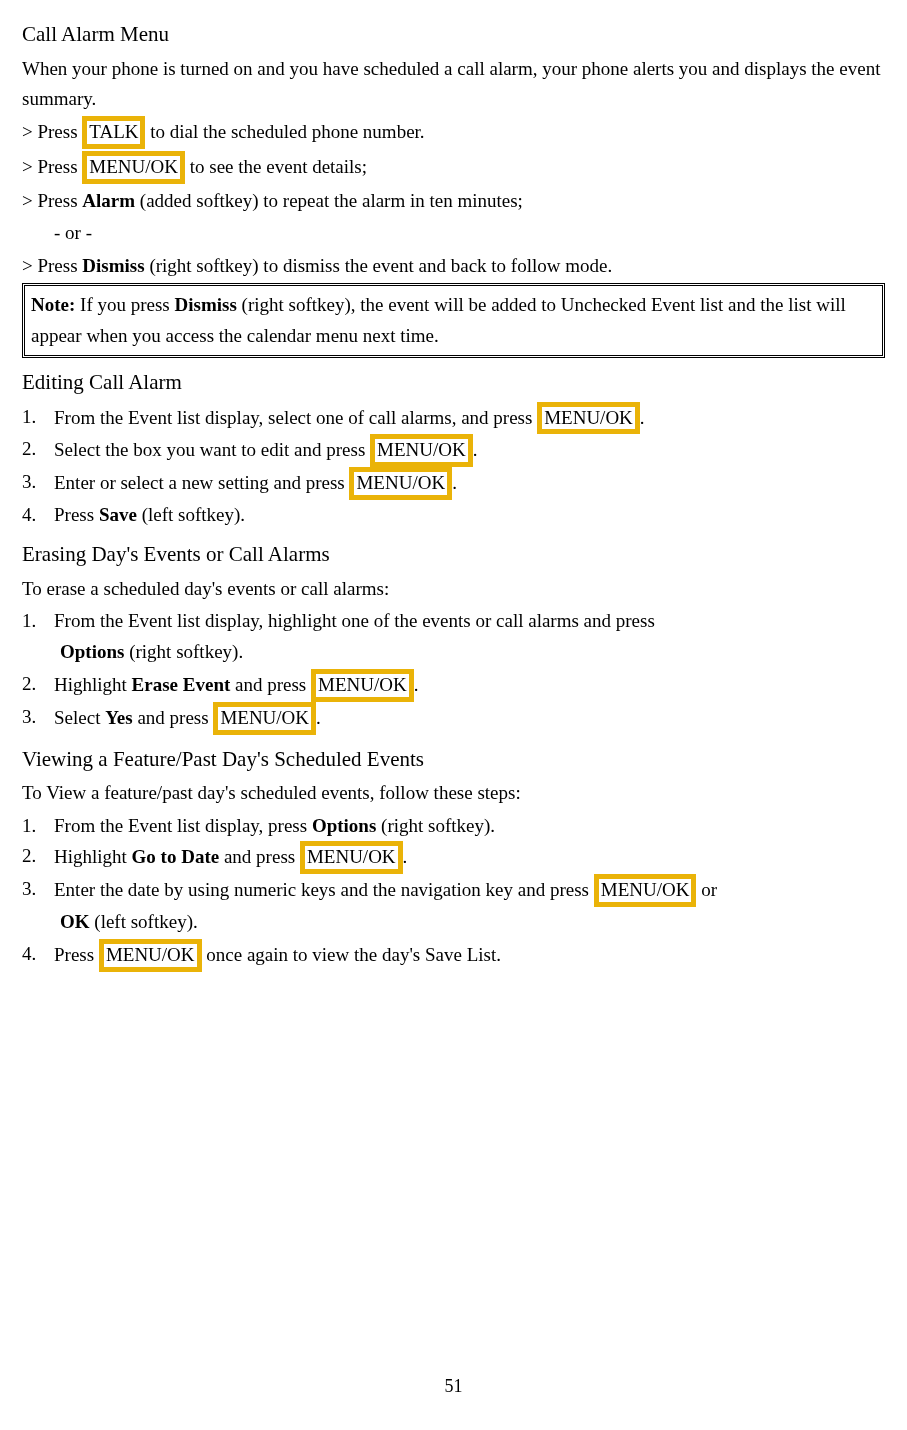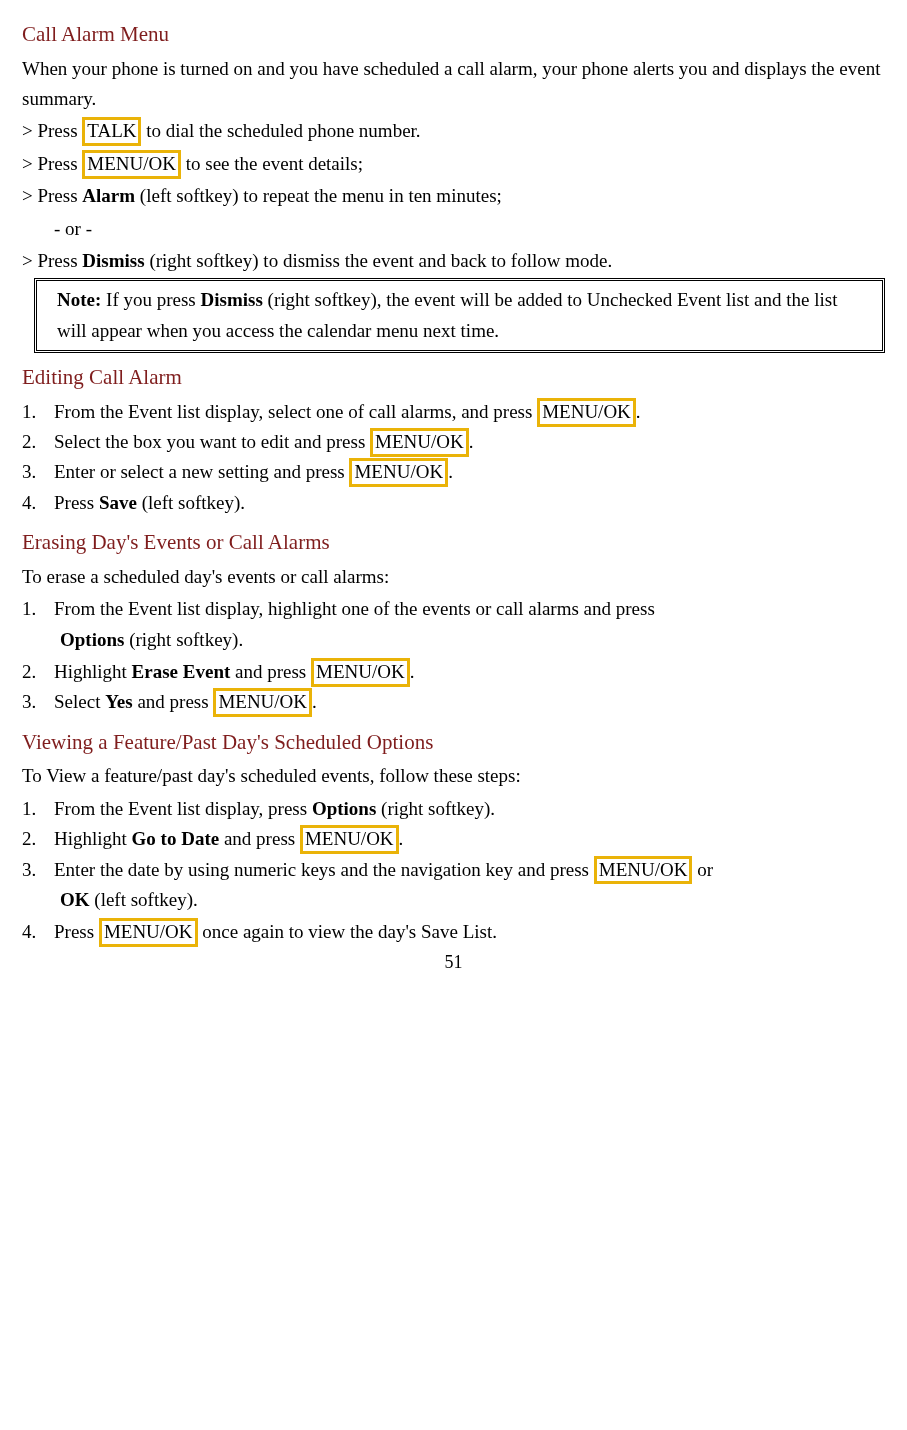--- a/index.html
+++ b/index.html
@@ -6,83 +6,84 @@
       font-family: Georgia, 'Times New Roman', serif;
       font-size: 19px;
       line-height: 1.6;
       margin: 0;
       padding: 18px 22px 20px 22px;
       color: #000;
       width: 907px;
       box-sizing: border-box;
     }
     .heading {
-      color: #7f1d1d;
+      color: #000000;
       font-size: 21px;
       font-weight: normal;
       margin: 0 0 2px 0;
     }
     .heading-space {
       margin-top: 8px;
     }
     p {
       margin: 0 0 2px 0;
     }
     .boxed {
-      border: 3px solid #eab308;
+      border: 5px solid #eab308;
       padding: 0 2px;
       display: inline-block;
       line-height: 1.2;
     }
     .bold {
       font-weight: bold;
     }
     .note-box {
       border: 3px double #000;
-      padding: 4px 20px;
-      margin: 2px 0 0 12px;
+      padding: 4px 6px;
+      margin: 2px 0 0 0;
     }
     .indent {
       padding-left: 32px;
     }
     .list-item {
       display: flex;
       margin: 0;
     }
     .list-num {
       width: 32px;
       flex-shrink: 0;
     }
     .list-content {
       flex: 1;
     }
     .list-indent {
       padding-left: 38px;
     }
     .page-number {
       text-align: center;
+      margin-top: 400px;
       font-size: 18px;
     }
   </style>
 </head>
 <body>
 
 <p class="heading">Call Alarm Menu</p>
 <p>When your phone is turned on and you have scheduled a call alarm, your phone alerts you and displays the event summary.</p>
 
 <p>
   <span>&gt; Press </span><span class="boxed">TALK</span><span> to dial the scheduled phone number.</span>
 </p>
 
 <p>
   <span>&gt; Press </span><span class="boxed">MENU/OK</span><span> to see the event details;</span>
 </p>
 
 <p>
-  <span>&gt; Press </span><span class="bold">Alarm</span><span> (left softkey) to repeat the menu in ten minutes;</span>
+  <span>&gt; Press </span><span class="bold">Alarm</span><span> (added softkey) to repeat the alarm in ten minutes;</span>
 </p>
 
 <p class="indent">- or -</p>
 
 <p>
   <span>&gt; Press </span><span class="bold">Dismiss</span><span> (right softkey) to dismiss the event and back to follow mode.</span>
 </p>
 
 <div class="note-box">
   <span class="bold">Note:</span><span> If you press </span><span class="bold">Dismiss</span><span> (right softkey), the event will be added to Unchecked Event list and the list will appear when you access the calendar menu next time.</span>
@@ -136,21 +137,21 @@
   </span>
 </div>
 
 <div class="list-item">
   <span class="list-num">3.</span>
   <span class="list-content">
     <span>Select </span><span class="bold">Yes</span><span> and press </span><span class="boxed">MENU/OK</span><span>.</span>
   </span>
 </div>
 
-<p class="heading heading-space">Viewing a Feature/Past Day's Scheduled Options</p>
+<p class="heading heading-space">Viewing a Feature/Past Day's Scheduled Events</p>
 <p>To View a feature/past day's scheduled events, follow these steps:</p>
 
 <div class="list-item">
   <span class="list-num">1.</span>
   <span class="list-content">
     <span>From the Event list display, press </span><span class="bold">Options</span><span> (right softkey).</span>
   </span>
 </div>
 
 <div class="list-item">

